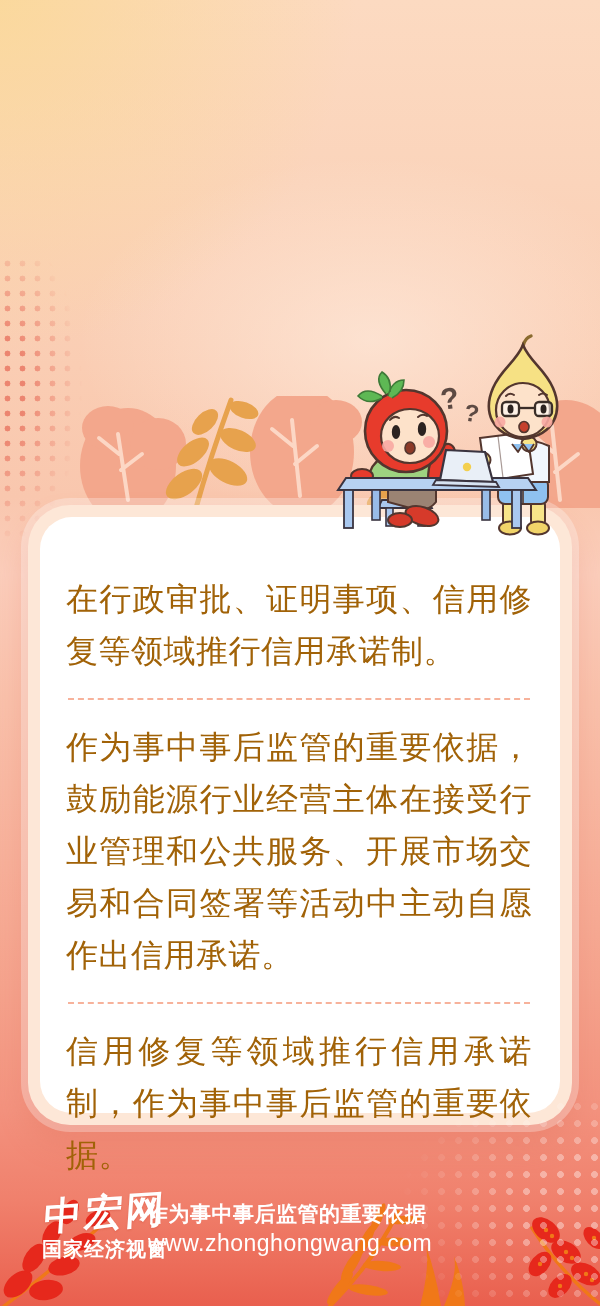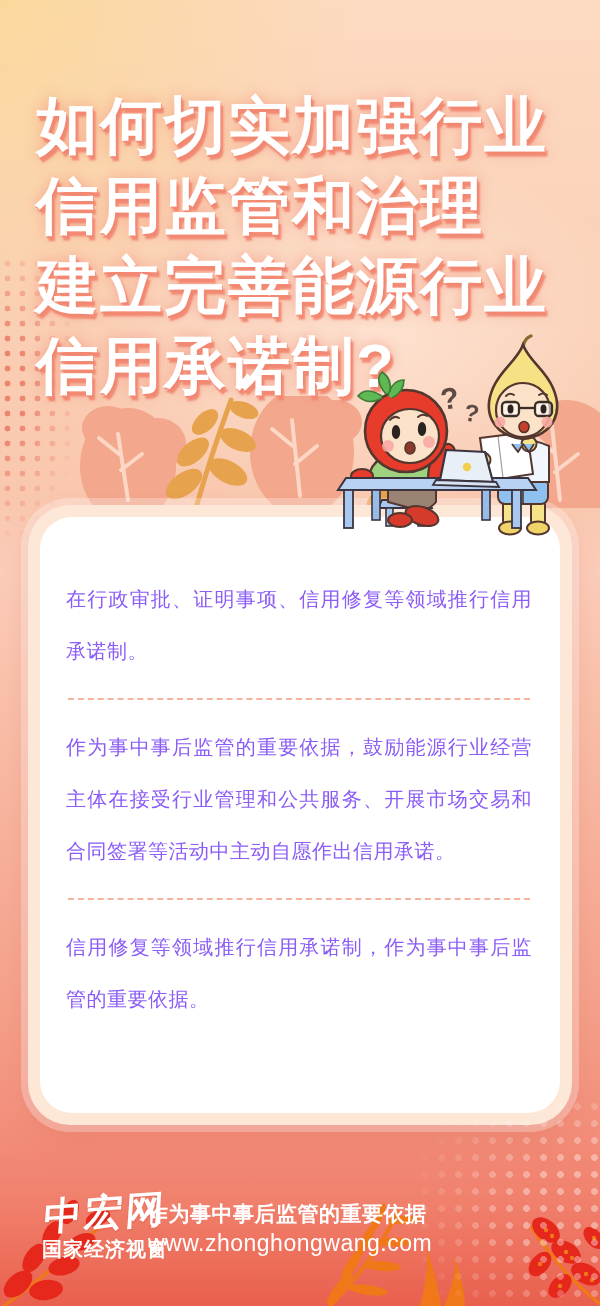--- a/index.html
+++ b/index.html
@@ -47,21 +47,21 @@
     position:absolute; left:28px; top:505px; width:544px; height:620px; z-index:2;
     background:#fde7d7; border-radius:42px;
     box-shadow:0 0 0 7px rgba(255,255,255,0.28), 0 18px 30px rgba(223,116,92,0.32);
   }
   .card-inner {
     position:absolute; left:12px; top:12px; right:12px; bottom:12px;
     background:#ffffff; border-radius:32px;
     padding:56px 28px 0 26px;
   }
   .card-paragraph {
-    color:#8b5cf6; font-size:20px; line-height:52px; letter-spacing:0.5px;
+    color:#a16207; font-size:32px; line-height:52px; letter-spacing:0.5px;
     text-align:justify;
   }
   .dashed-divider {
     height:0; border-top:2px dashed #f7b29b; margin:21px 2px;
   }
   
   .characters { position:absolute; left:330px; top:332px; width:262px; height:204px; z-index:3; }
   
   .footer-deco { position:absolute; left:0; top:1186px; width:600px; height:120px; z-index:3; }
   .footer-logo {
@@ -83,26 +83,20 @@
     font-size:23px; font-weight:400; letter-spacing:0.5px;
   }
 </style>
 </head>
 <body>
 
 <div class="poster">
 
   <div class="dots-left"></div>
 
-  <div class="title">
-    <div>如何切实加强行业</div>
-    <div>信用监管和治理</div>
-    <div>建立完善能源行业</div>
-    <div>信用承诺制?</div>
-  </div>
 
   <svg class="mid-deco" viewBox="0 0 600 112">
     <g>
       <ellipse cx="128" cy="70" rx="48" ry="58" fill="#f3a78c"></ellipse>
       <ellipse cx="108" cy="32" rx="26" ry="22" fill="#f3a78c"></ellipse>
       <ellipse cx="158" cy="48" rx="28" ry="26" fill="#f3a78c"></ellipse>
       <path d="M128,104 L118,38 M119,58 L99,42 M121,74 L142,58" stroke="#fcd7c5" stroke-width="4" fill="none" stroke-linecap="round"></path>
     </g>
     <g>
       <ellipse cx="302" cy="56" rx="52" ry="64" fill="#f3a78c"></ellipse>

